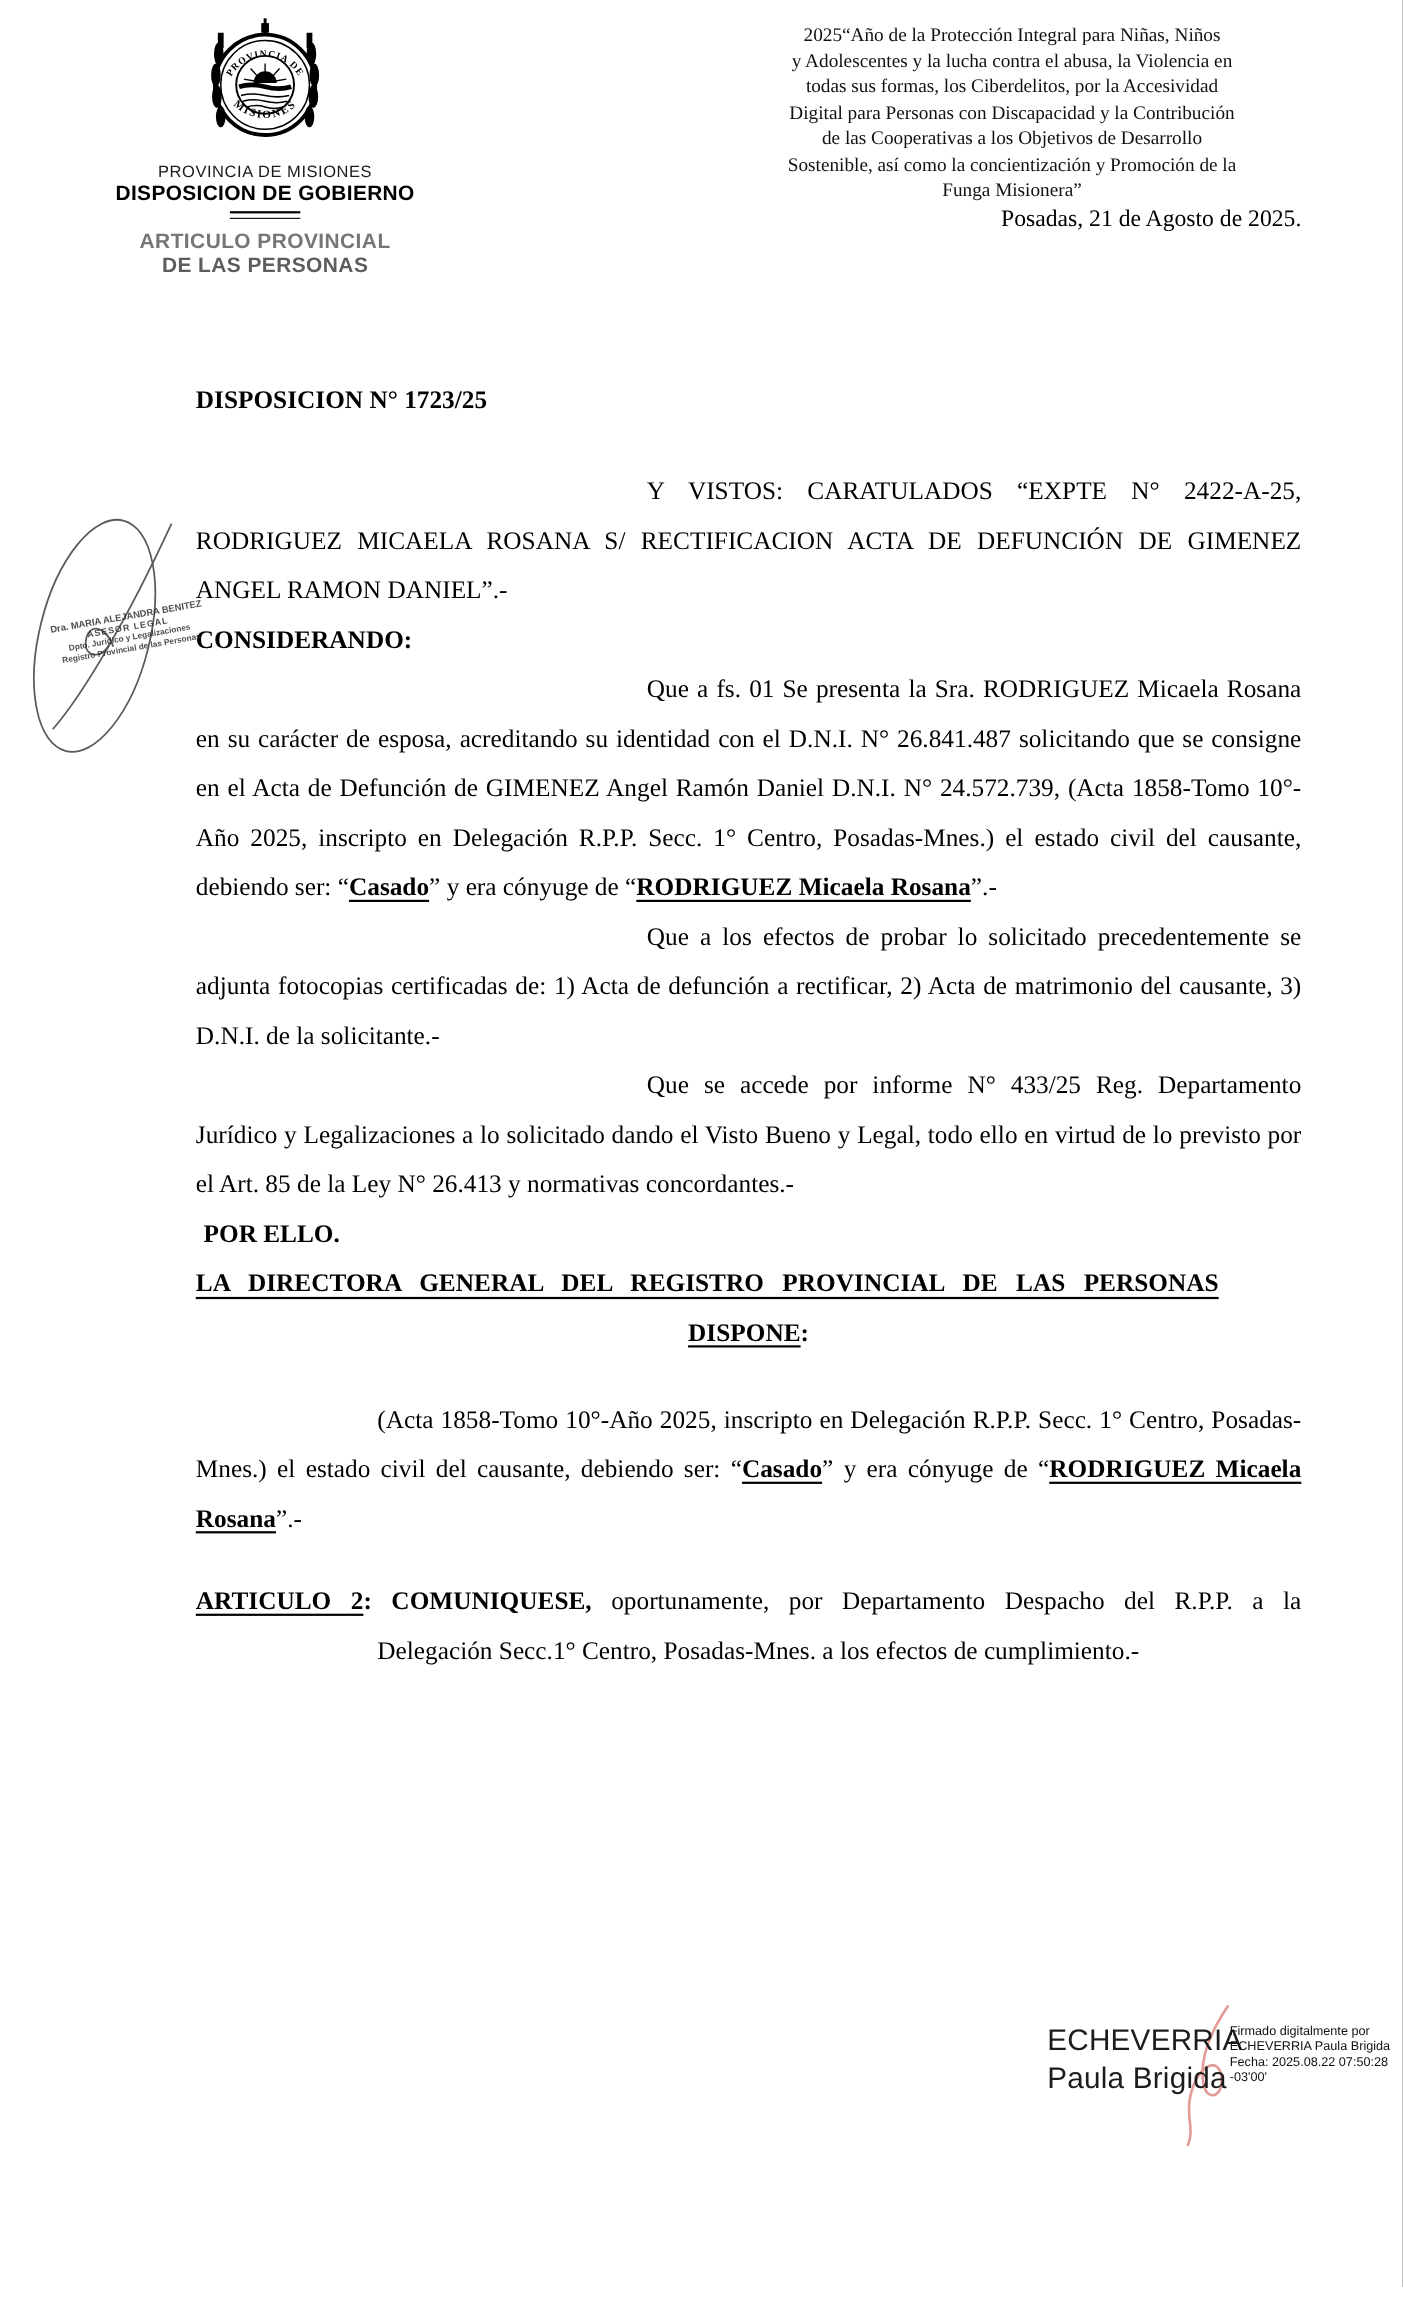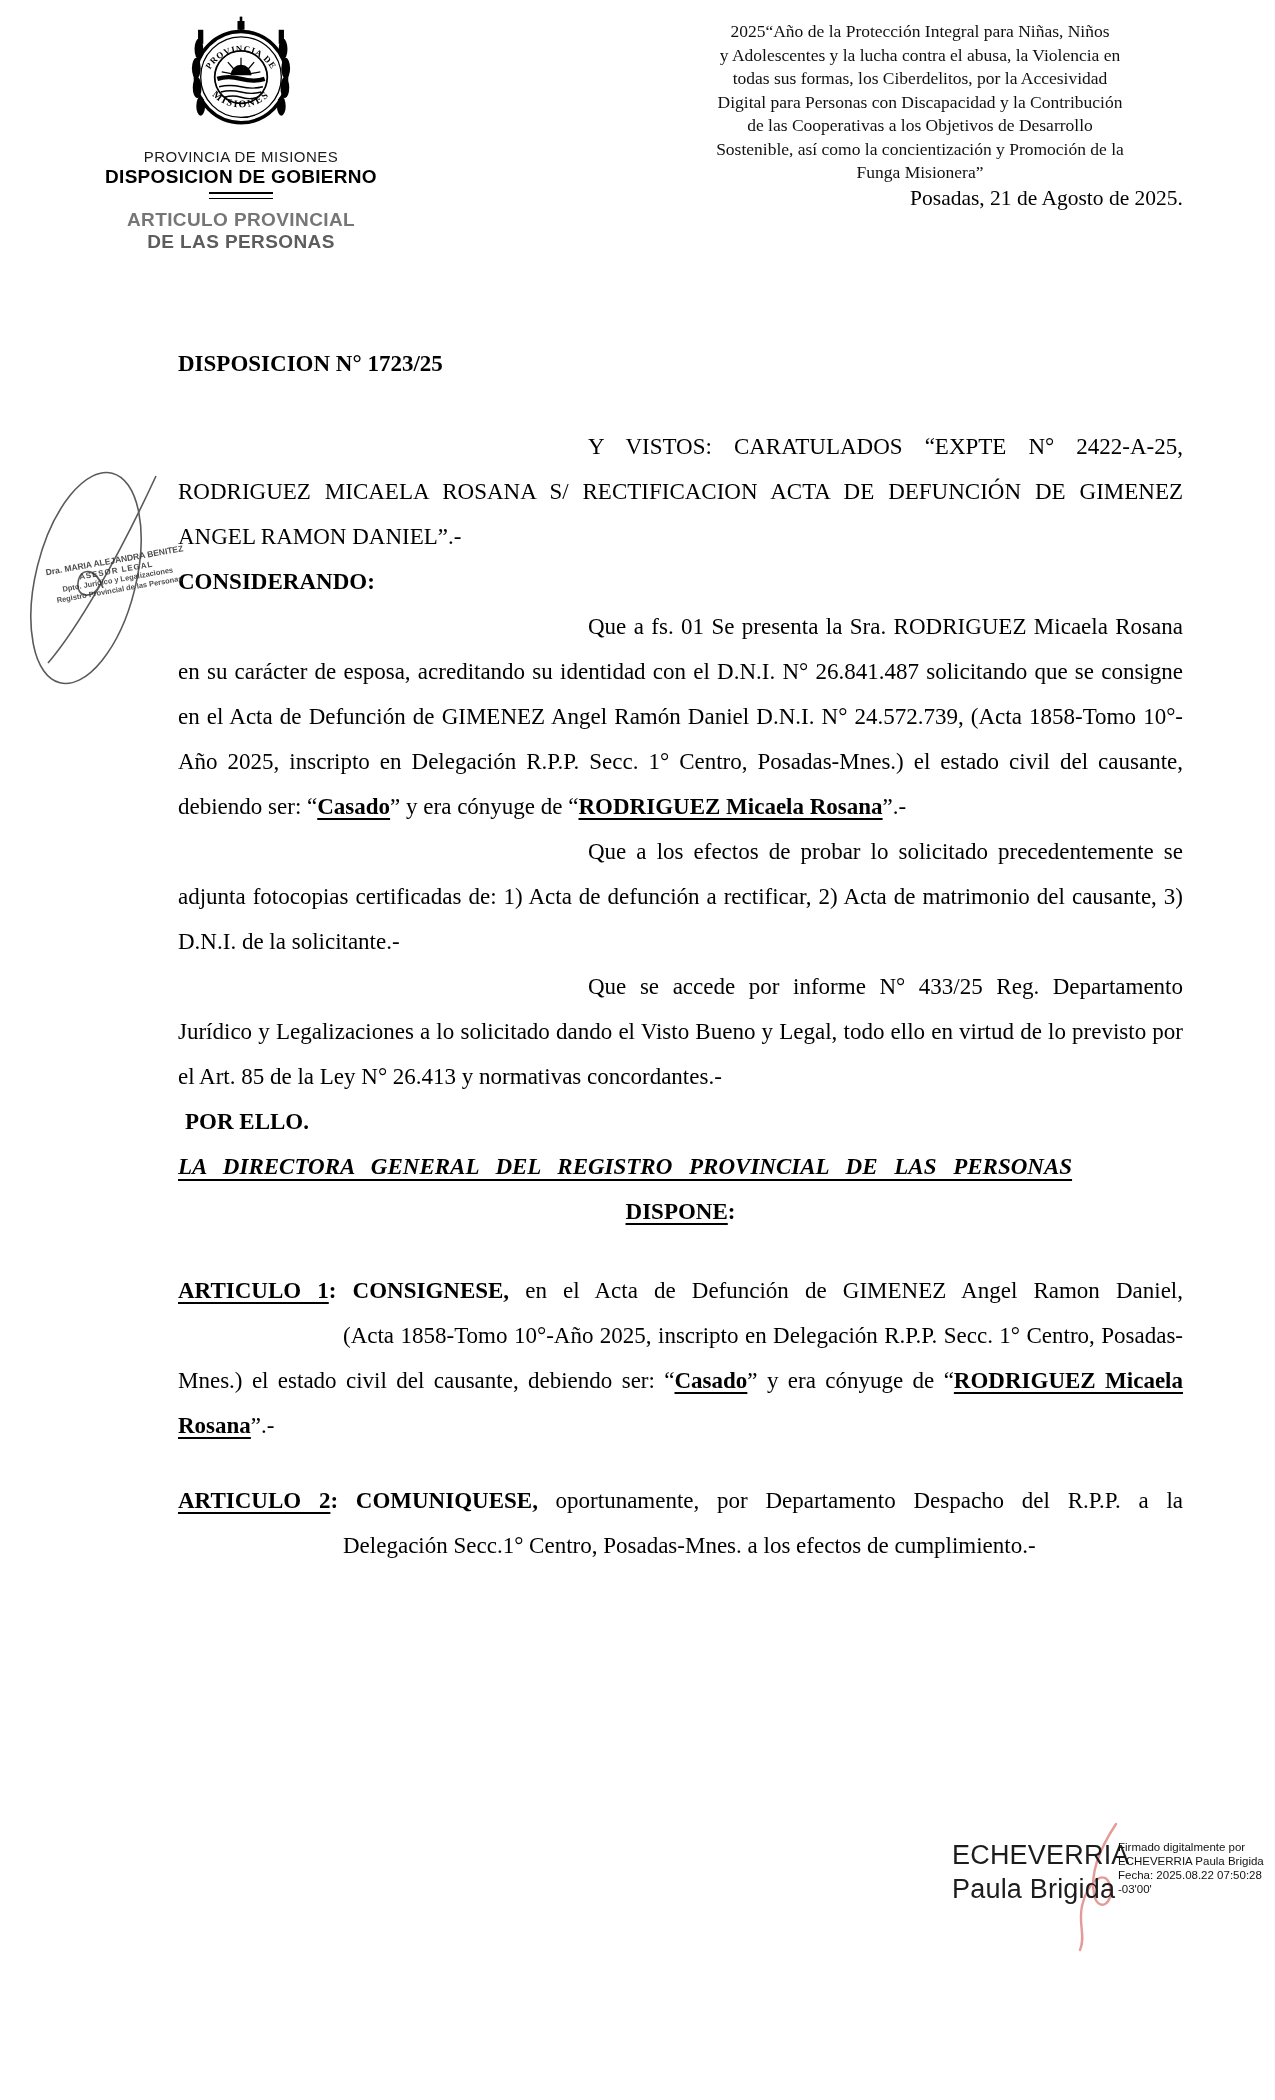--- a/index.html
+++ b/index.html
@@ -43,21 +43,21 @@
     font-size:23px;line-height:45px;
   }
   .doc-body p{margin:0;text-align:justify;}
   .disposicion{font-weight:bold;margin:0 0 38px 0 !important;text-align:left !important;}
   .indent-deep{text-indent:410px;}
   .bold{font-weight:bold;}
   .bu{font-weight:bold;text-decoration:underline;text-decoration-thickness:2px;text-underline-offset:4px;}
   .considerando{font-weight:bold;text-align:center;}
   .por-ello{font-weight:bold;text-align:right;padding-left:7px;}
   .directora{font-weight:bold;text-align:left !important;word-spacing:11px;}
-  .directora span{text-decoration:underline;text-decoration-thickness:2px;text-underline-offset:5px;font-style:italic;}
+  .directora span{text-decoration:underline;text-decoration-thickness:2px;text-underline-offset:5px;}
   .dispone{text-align:center !important;font-weight:bold;}
   .article{margin-top:30px;}
   .article .first-line{text-align-last:justify;}
   .article .cont{text-indent:165px;}
 
   
   .stamp-area{position:absolute;left:8px;top:438px;width:190px;height:270px;}
   .stamp-area svg{position:absolute;left:0;top:0;}
   .stamp-text{
     position:absolute;left:34px;top:118px;width:150px;
@@ -169,21 +169,20 @@
 
     <p class="indent-deep">Que se accede por informe N° 433/25 Reg. Departamento Jurídico y Legalizaciones a lo solicitado dando el Visto Bueno y Legal, todo ello en virtud de lo previsto por el Art. 85 de la Ley N° 26.413 y normativas concordantes.-</p>
 
     <p class="por-ello">POR ELLO.</p>
 
     <p class="directora"><span>LA DIRECTORA GENERAL DEL REGISTRO PROVINCIAL DE LAS PERSONAS</span></p>
 
     <p class="dispone"><span class="bu">DISPONE</span><span>:</span></p>
 
     <div class="article" style="margin-top:34px;">
-      <p class="first-line"><span class="bu">ARTICULO 1</span><span class="bold">: </span><span class="bold">CONSIGNESE,</span><span> en el Acta de Defunción de GIMENEZ Angel Ramon Daniel,</span></p>
       <p class="cont"><span>(Acta 1858-Tomo 10°-Año 2025, inscripto en Delegación R.P.P. Secc. 1° Centro, Posadas-Mnes.) el estado civil del causante, debiendo ser: “</span><span class="bu">Casado</span><span>” y era cónyuge de “</span><span class="bu">RODRIGUEZ Micaela Rosana</span><span>”.-</span></p>
     </div>
 
     <div class="article">
       <p class="first-line"><span class="bu">ARTICULO 2</span><span class="bold">: </span><span class="bold">COMUNIQUESE,</span><span> oportunamente, por Departamento Despacho del R.P.P. a la</span></p>
       <p class="cont">Delegación Secc.1° Centro, Posadas-Mnes. a los efectos de cumplimiento.-</p>
     </div>
 
 
   </div>

